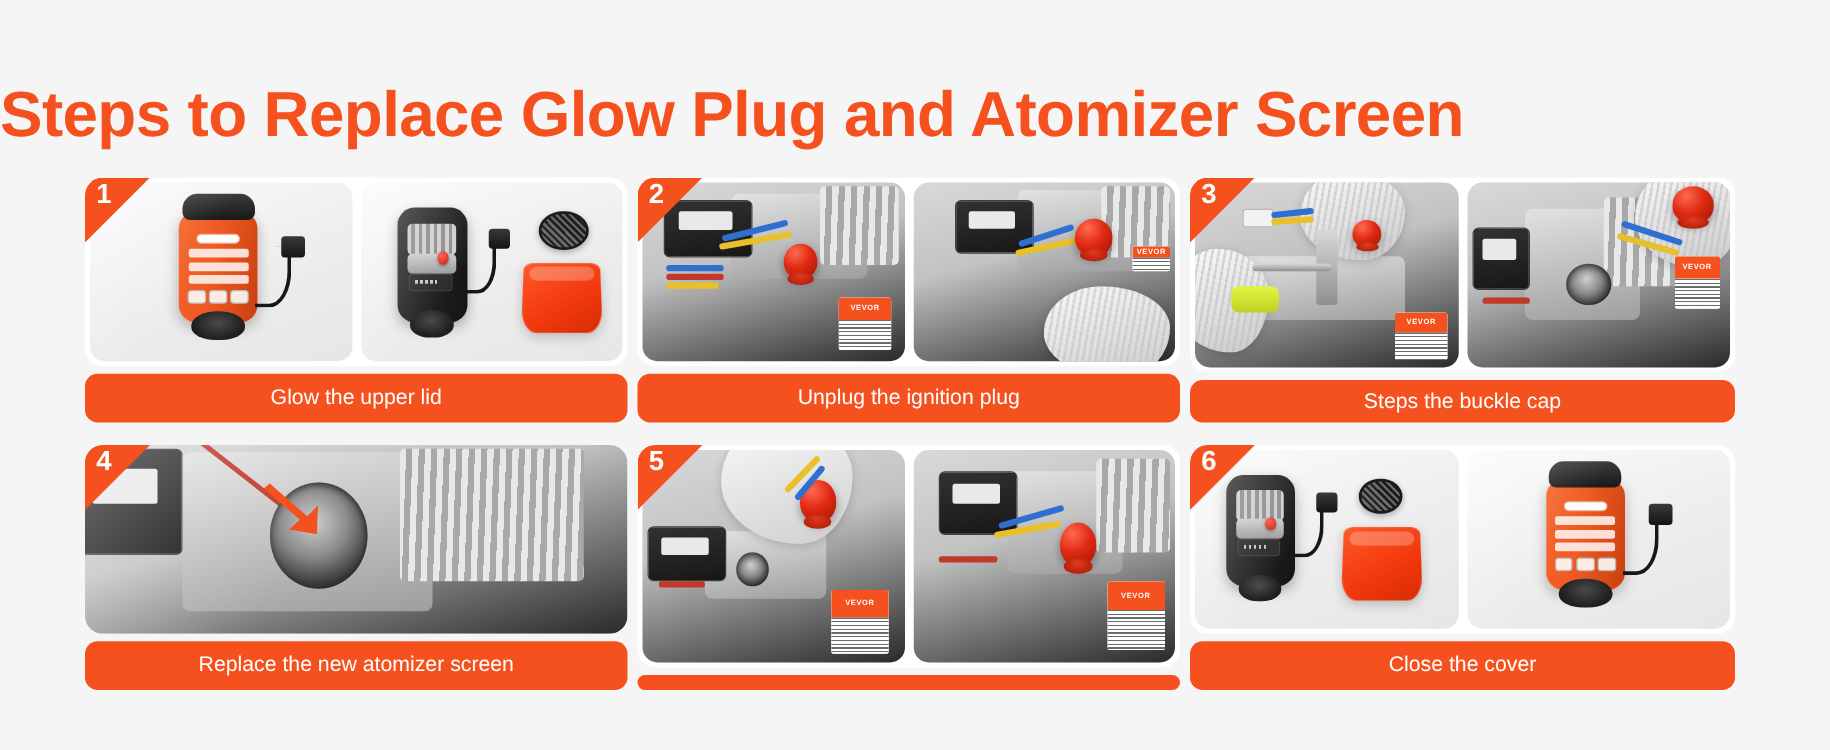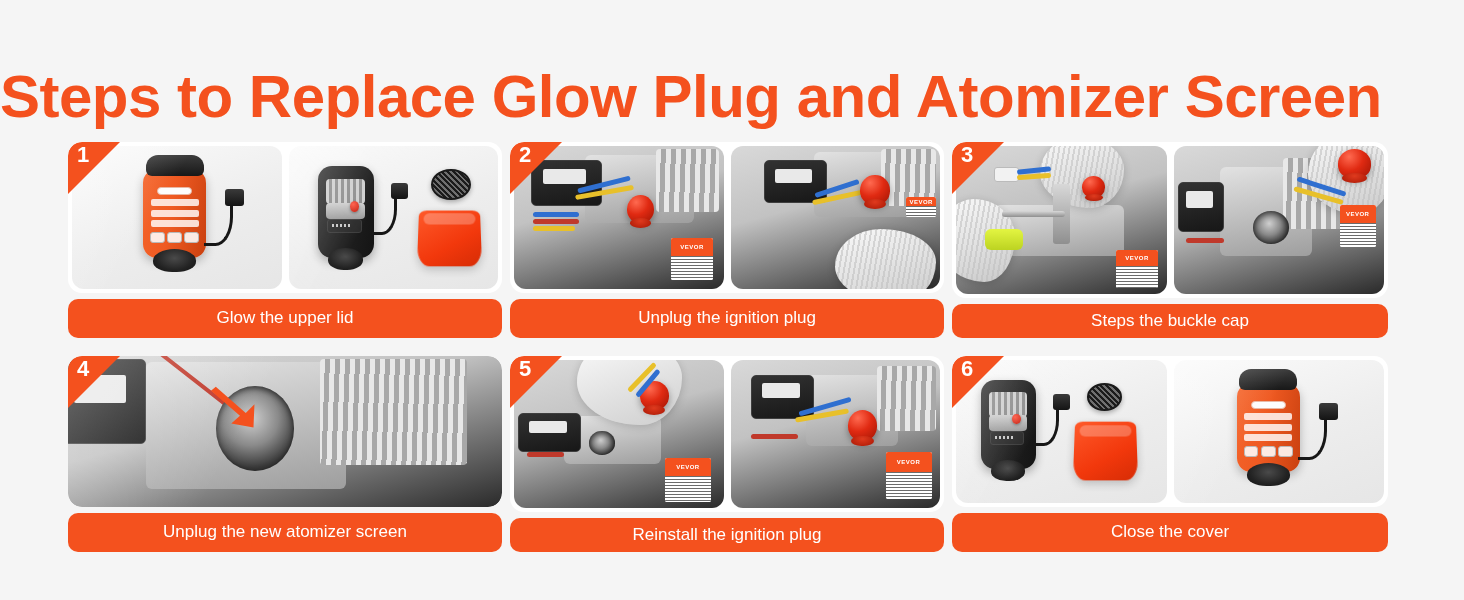--- a/index.html
+++ b/index.html
@@ -19,21 +19,21 @@
     background: #f5f5f5;
   }
 
   
   .title {
     position: absolute;
     top: 62px;
     left: 0;
     width: 1167px;
     text-align: right;
-    font-size: 60px;
+    font-size: 51px;
     font-weight: bold;
     letter-spacing: -0.5px;
     color: #f4511e;
     font-family: "Liberation Sans", sans-serif;
     white-space: nowrap;
   }
 
   
   .grid {
     position: absolute;
@@ -505,21 +505,21 @@
           <div class="bore" style="top:20%;left:34%;width:18%;height:56%;"></div>
 
           <svg class="arrow" style="top:18%;left:30%;width:18%;height:32%;" viewBox="0 0 100 100">
             <path d="M6 8 L68 62 L86 44 L84 92 L38 84 L56 68 L-4 16 Z" fill="#f4511e"></path>
           </svg>
           <div class="gloss"></div>
         </div>
 
       </div>
       <div class="caption one-line">
-        <span>Unplug the new atomizer screen</span>
+        <span>Replace the new atomizer screen</span>
       </div>
     </div>
 
     <div class="panel">
       <div class="card padded">
 
         <div class="badge">
           <div class="tri"></div>
           <div class="num">5</div>
         </div>
@@ -548,21 +548,20 @@
           <div class="wire" style="top:50%;left:10%;width:22%;background:#c0392b;"></div>
           <div class="red-knob" style="top:34%;left:56%;width:14%;height:21%;"></div>
           <div class="vevor" style="bottom:6%;right:4%;width:22%;height:32%;">
             <div class="bar">VEVOR</div>
             <div class="lines"></div>
           </div>
         </div>
 
       </div>
       <div class="caption">
-        <span>Reinstall the ignition plug</span>
       </div>
     </div>
 
     <div class="panel">
       <div class="card padded">
 
         <div class="badge">
           <div class="tri"></div>
           <div class="num">6</div>
         </div>

